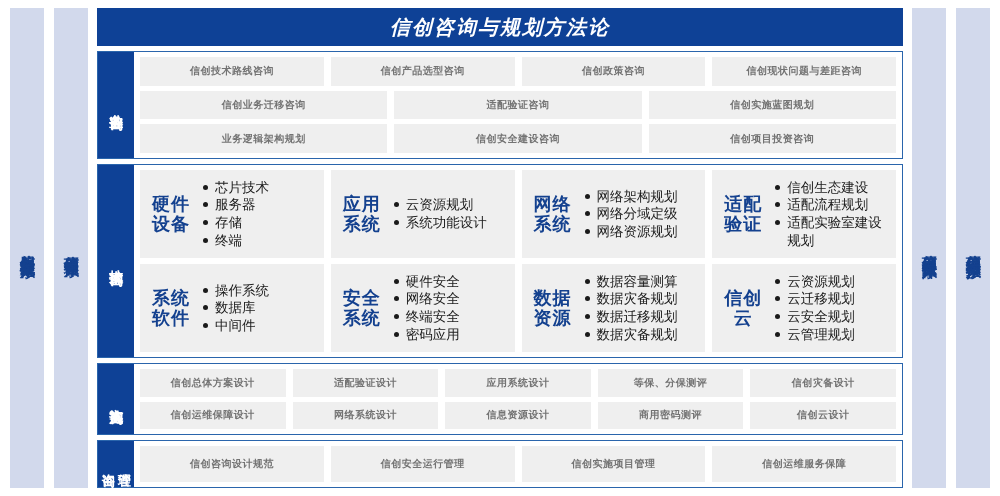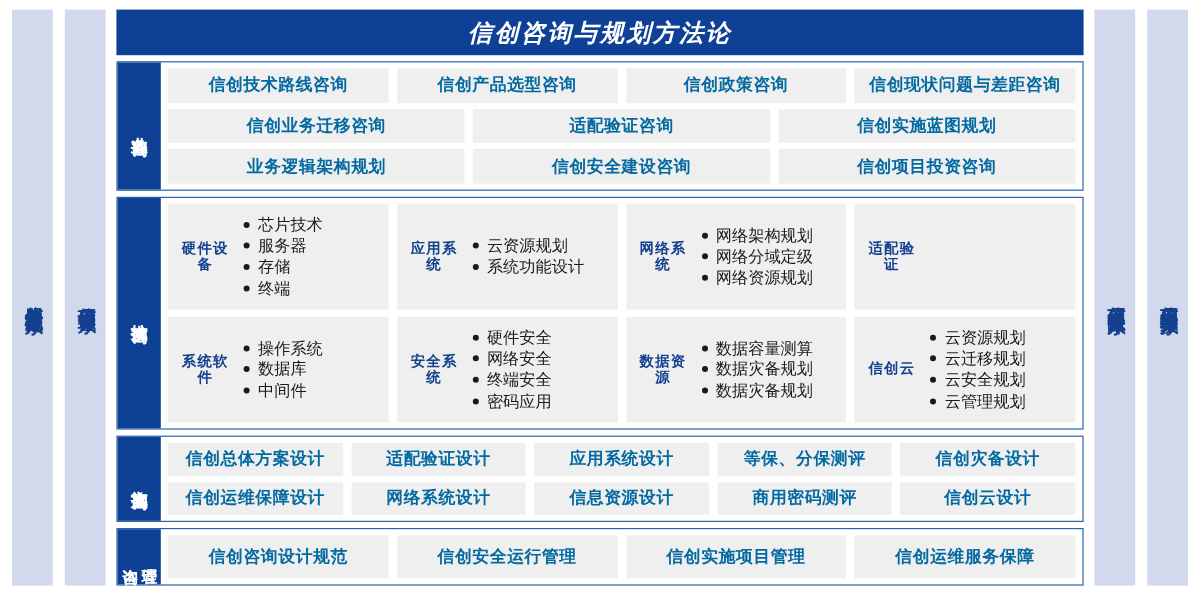--- a/index.html
+++ b/index.html
@@ -112,22 +112,22 @@
   }
   .row {
     display: flex;
     gap: 7px;
     flex: 1 1 0;
     min-height: 0;
   }
   .chip {
     flex: 1 1 0;
     background: #efefef;
-    color: #0369a1;
-    font-size: 14px;
+    color: #737373;
+    font-size: 10px;
     font-weight: bold;
     display: flex;
     align-items: center;
     justify-content: center;
     text-align: center;
     letter-spacing: 0.5px;
     min-width: 0;
     padding: 0 2px;
   }
 
@@ -139,21 +139,21 @@
     display: flex;
     align-items: center;
     min-width: 0;
     padding: 5px 8px;
     gap: 8px;
   }
   .card-title {
     flex: 0 0 auto;
     color: #14418f;
     font-weight: bold;
-    font-size: 12px;
+    font-size: 18px;
     line-height: 1.12;
     text-align: center;
     letter-spacing: 1px;
     width: 46px;
   }
   .card-list {
     flex: 1 1 auto;
     list-style: none;
     color: #1a1a1a;
     font-size: 13.5px;
@@ -232,20 +232,25 @@
           <div class="card">
             <div class="card-title">网络系统</div>
             <ul class="card-list">
               <li>网络架构规划</li>
               <li>网络分域定级</li>
               <li>网络资源规划</li>
             </ul>
           </div>
           <div class="card">
             <div class="card-title">适配验证</div>
+            <ul class="card-list">
+              <li>信创生态建设</li>
+              <li>适配流程规划</li>
+              <li>适配实验室建设规划</li>
+            </ul>
           </div>
         </div>
 
         <div class="row">
           <div class="card">
             <div class="card-title">系统软件</div>
             <ul class="card-list">
               <li>操作系统</li>
               <li>数据库</li>
               <li>中间件</li>
@@ -258,20 +263,21 @@
               <li>网络安全</li>
               <li>终端安全</li>
               <li>密码应用</li>
             </ul>
           </div>
           <div class="card">
             <div class="card-title">数据资源</div>
             <ul class="card-list">
               <li>数据容量测算</li>
               <li>数据灾备规划</li>
+              <li>数据迁移规划</li>
               <li>数据灾备规划</li>
             </ul>
           </div>
           <div class="card">
             <div class="card-title">信创云</div>
             <ul class="card-list">
               <li>云资源规划</li>
               <li>云迁移规划</li>
               <li>云安全规划</li>
               <li>云管理规划</li>

